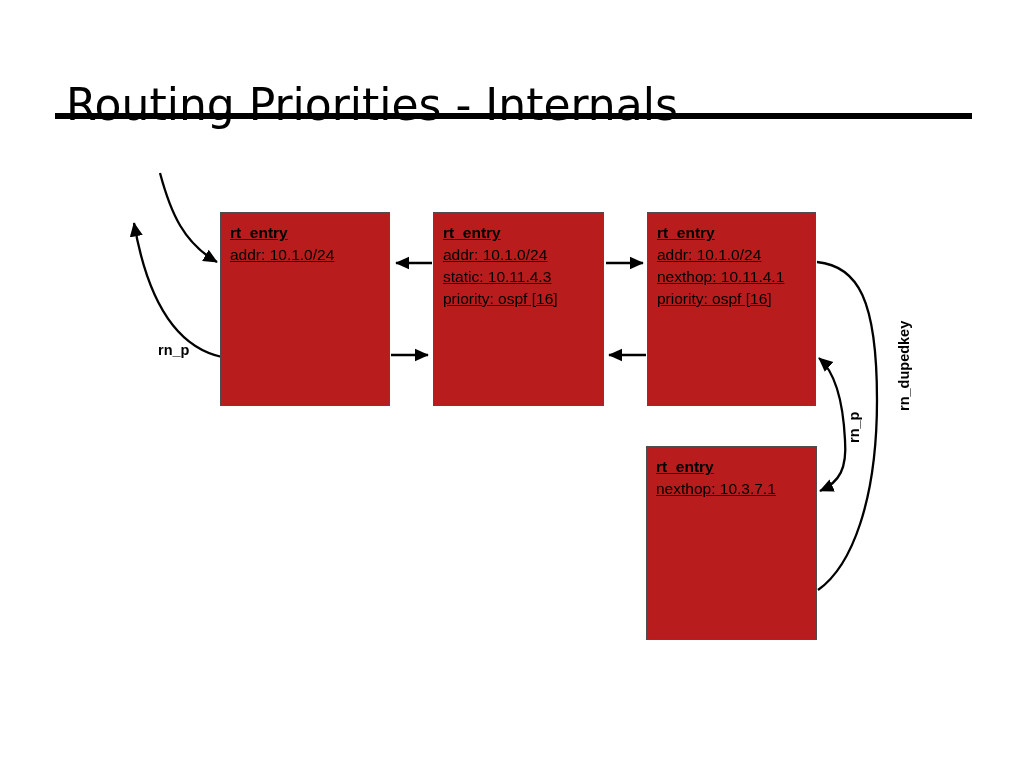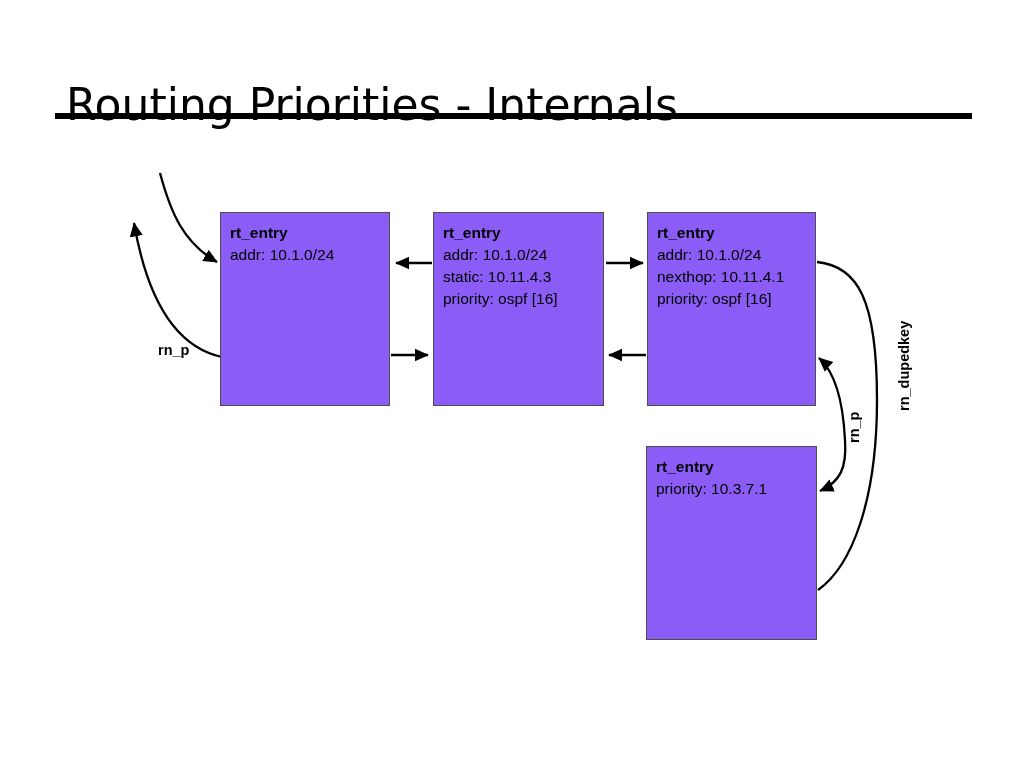--- a/index.html
+++ b/index.html
@@ -57,22 +57,23 @@
     left: 0;
     top: 0;
     width: 1024px;
     height: 768px;
   }
   
   .node {
     position: absolute;
     box-sizing: border-box;
     border: 1.6px solid #4d4d4d;
-    background: #8b5cf6;
+    background: #b91c1c;
     padding: 9px 0 0 9px;
+    text-decoration: underline;
   }
   .node .nt {
     font-size: 15.5px;
     line-height: 22px;
     white-space: nowrap;
     font-family: "Liberation Sans", sans-serif;
     color: #000000;
   }
   .node .nt.hdr {
     font-weight: bold;
@@ -143,21 +144,21 @@
 
     <div class="node" id="node-rt3" style="left:647px; top:212px; width:169px; height:194px;">
       <div class="nt hdr">rt_entry</div>
       <div class="nt">addr: 10.1.0/24</div>
       <div class="nt">nexthop: 10.11.4.1</div>
       <div class="nt">priority: ospf [16]</div>
     </div>
 
     <div class="node" id="node-rt4" style="left:646px; top:446px; width:171px; height:194px;">
       <div class="nt hdr">rt_entry</div>
-      <div class="nt">priority: 10.3.7.1</div>
+      <div class="nt">nexthop: 10.3.7.1</div>
     </div>
 
     <div class="edge-label" style="left:158px; top:342px;">rn_p</div>
 
     <div class="edge-label vert" style="left:846px; top:443px;">rn_p</div>
 
     <div class="edge-label vert" style="left:896px; top:411px;">rn_dupedkey</div>
 
   </div>
 </div>

